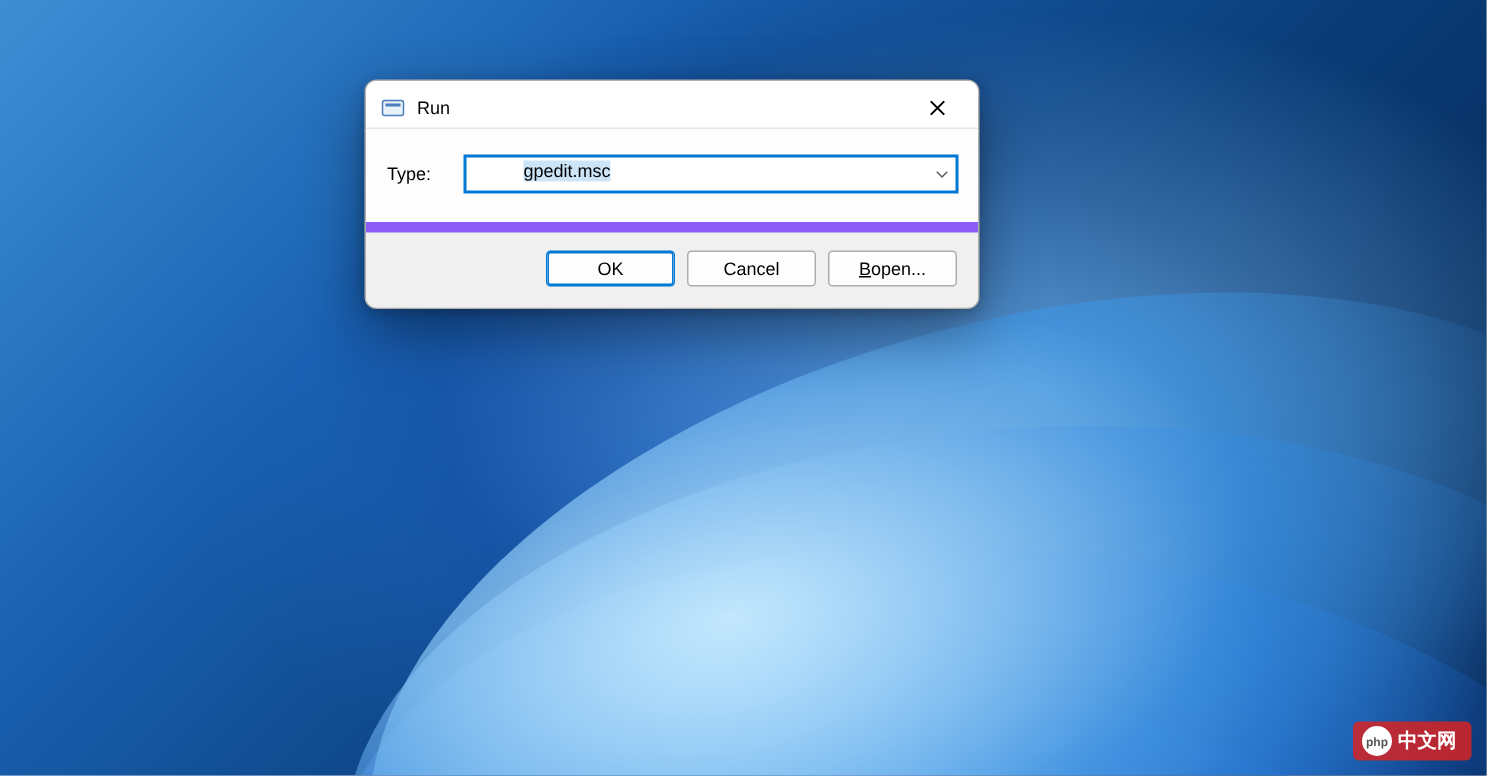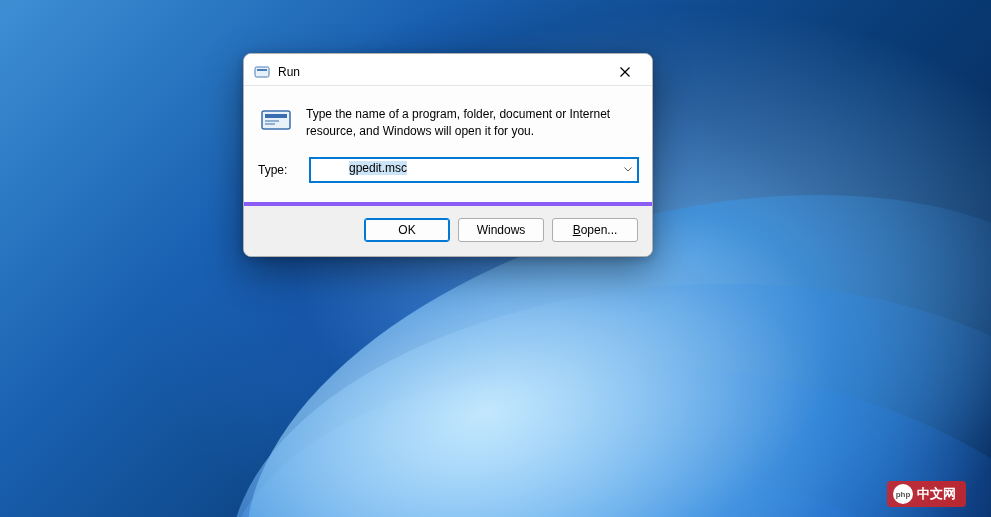--- a/index.html
+++ b/index.html
@@ -162,21 +162,21 @@
       height: 22px;
       display: flex;
       align-items: center;
       justify-content: center;
       color: #5a5a5a;
       pointer-events: none;
     }
 
     .dialog-footer {
       background: #f0f0f0;
-      border-top: 4px solid #8b5cf6;
+      border-top: 7px solid #8b5cf6;
       padding: 12px 14px 14px;
       display: flex;
       justify-content: flex-end;
       gap: 8px;
     }
 
     .btn {
       min-width: 86px;
       height: 24px;
       border: 1px solid #adadad;
@@ -195,21 +195,21 @@
       border-color: #0078d4;
       box-shadow: inset 0 0 0 1px #0078d4;
     }
 
     .btn u {
       text-decoration: underline;
     }
 
     .watermark {
       position: absolute;
-      right: 25px;
+      right: 10px;
       bottom: 10px;
       background: rgba(214, 35, 35, 0.85);
       color: #fff;
       font-size: 13px;
       font-weight: 600;
       padding: 4px 10px 4px 30px;
       border-radius: 4px;
       display: flex;
       align-items: center;
       font-family: Arial, sans-serif;
@@ -258,48 +258,37 @@
     <span class="titlebar-title">Run</span>
     <span class="titlebar-close">
       <svg width="10" height="10" viewBox="0 0 10 10">
         <line x1="0.5" y1="0.5" x2="9.5" y2="9.5" stroke="currentColor" stroke-width="1.2"></line>
         <line x1="9.5" y1="0.5" x2="0.5" y2="9.5" stroke="currentColor" stroke-width="1.2"></line>
       </svg>
     </span>
   </div>
 
   <div class="dialog-body">
-    <div class="info-row">
-      <span class="run-big-icon">
-        <svg width="32" height="32" viewBox="0 0 32 32">
-          <rect x="2" y="7" width="28" height="18" rx="2" fill="#e8f0f8" stroke="#3a6daf" stroke-width="1.5"></rect>
-          <rect x="5" y="10" width="22" height="4" fill="#3a6daf"></rect>
-          <rect x="5" y="16" width="14" height="2" fill="#8fb0d4"></rect>
-          <rect x="5" y="19" width="10" height="2" fill="#8fb0d4"></rect>
-        </svg>
-      </span>
-      <div class="info-text">Type the name of a program, folder, document or Internet resource, and Windows will open it for you.</div>
-    </div>
 
     <div class="input-row">
       <label class="open-label">Type:</label>
       <div class="combo-wrap">
         <div class="open-input"><span class="sel">gpedit.msc</span></div>
         <span class="combo-arrow">
           <svg width="8" height="5" viewBox="0 0 8 5">
             <path d="M0.5 0.5 L4 4 L7.5 0.5" fill="none" stroke="currentColor" stroke-width="1"></path>
           </svg>
         </span>
       </div>
     </div>
   </div>
 
   <div class="dialog-footer">
     <button class="btn primary">OK</button>
-    <button class="btn">Windows</button>
+    <button class="btn">Cancel</button>
     <button class="btn">
         <span><u>B</u><span>open...</span></span>
       </button>
   </div>
 
 </div>
 
 <div class="watermark">
   <span>中文网</span>
 </div>

